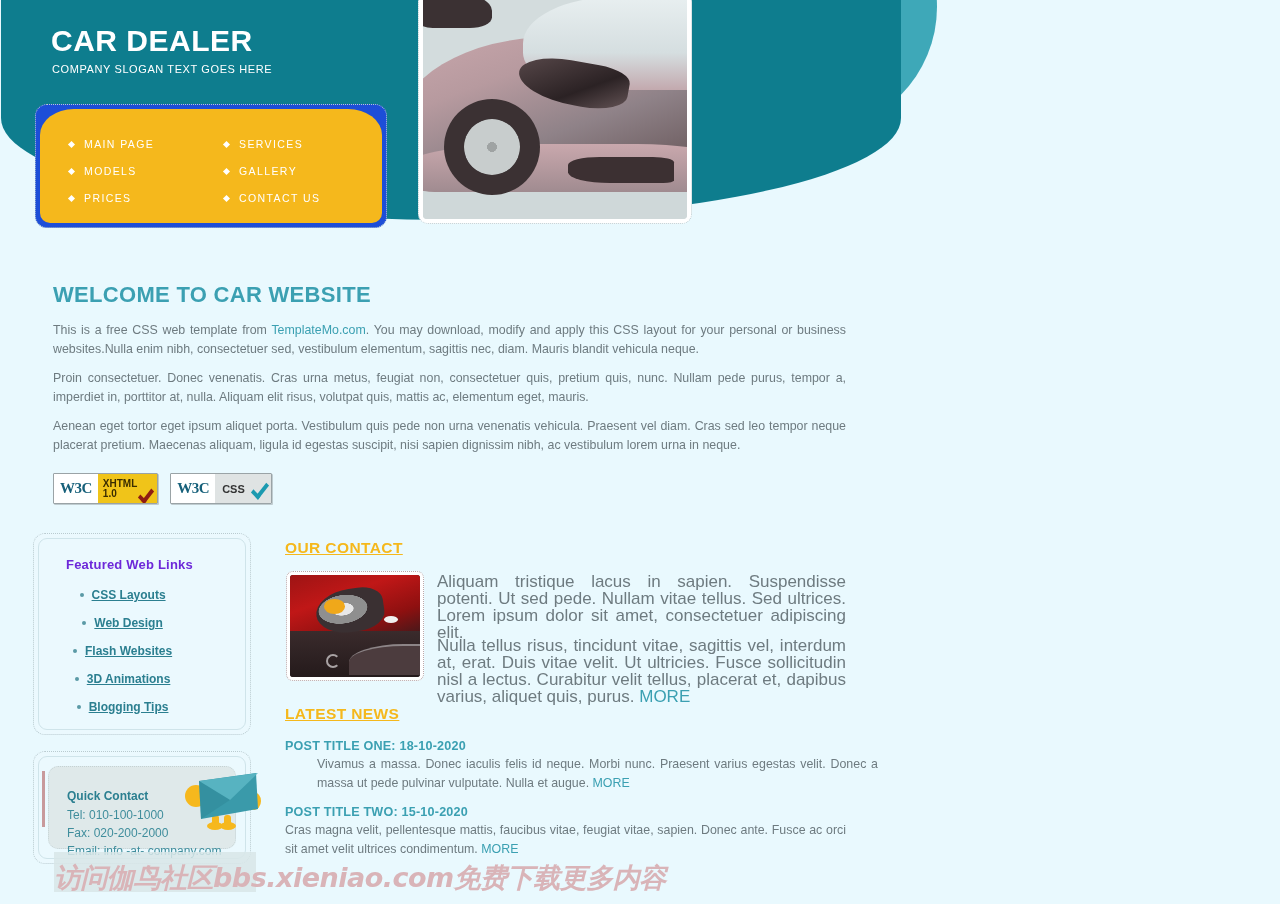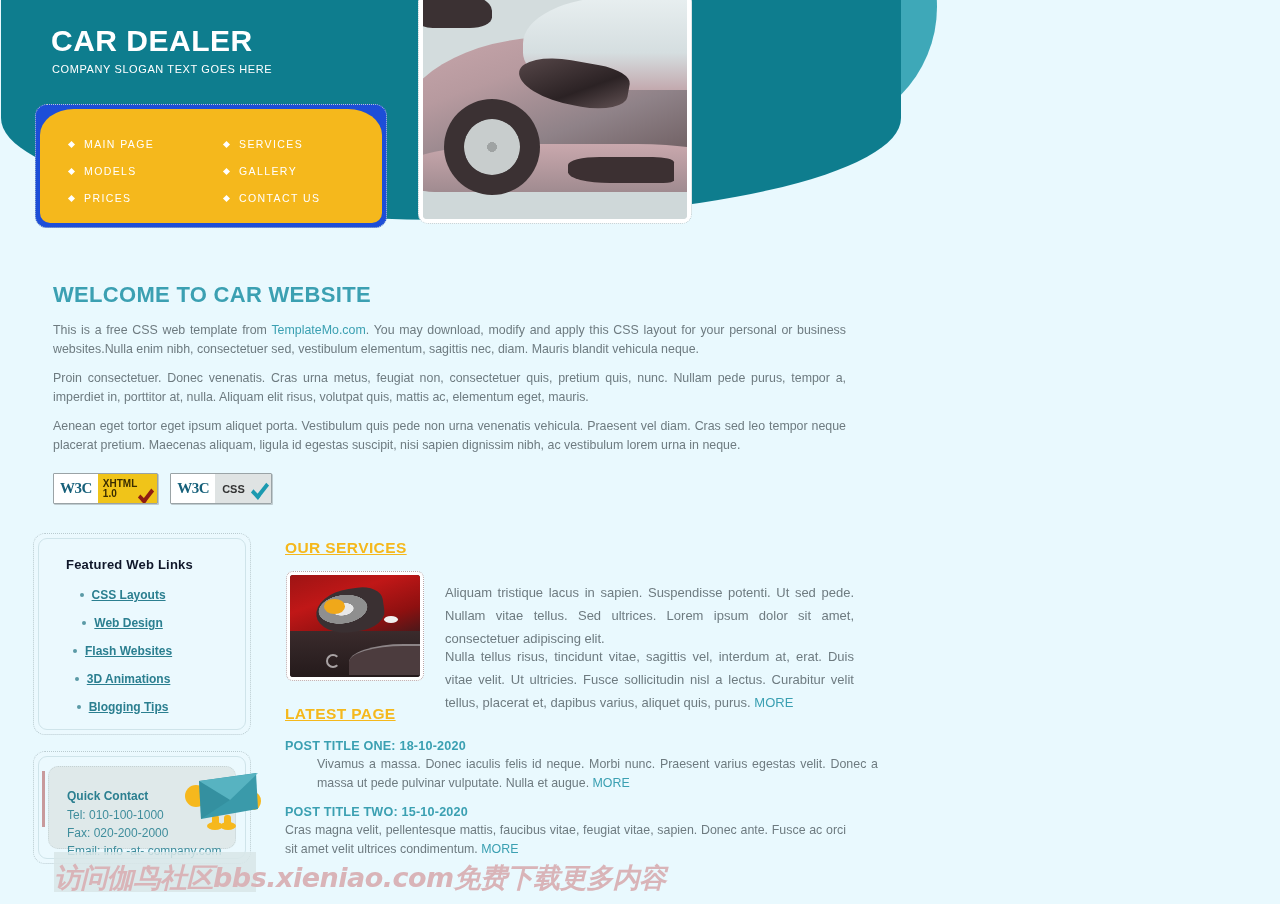--- a/index.html
+++ b/index.html
@@ -203,21 +203,21 @@
   }
   .panel-inner {
     width: 100%; height: 100%;
     border: 1px solid #cfe4ea;
     border-radius: 9px;
     position: relative;
   }
   #featured-panel { left: 33px; top: 533px; width: 218px; height: 202px; }
   #featured-title {
     position: absolute; left: 27px; top: 18px;
-    font-size: 13px; font-weight: bold; color: #0f172a; margin: 0;
+    font-size: 13px; font-weight: bold; color: #6d28d9; margin: 0;
     letter-spacing: 0.2px;
   }
   #featured-list {
     position: absolute; left: 34px; top: 42px; margin: 0; padding: 0;
     list-style: none;
   }
   #featured-list li { height: 28px; display: flex; align-items: center; justify-content: center; }
   #featured-list .dot {
     width: 4px; height: 4px; border-radius: 50%;
     background: #5a9aa6; margin-right: 8px;
@@ -300,22 +300,22 @@
     border: 2px solid #a9a3a4; border-radius: 50%;
     border-right-color: transparent;
   }
   #service-photo .sparkle {
     position: absolute; left: 72%; top: 40%; width: 14px; height: 7px;
     background: #f0f0f0; border-radius: 50%;
   }
 
   .service-para {
     position: absolute; left: 437px; width: 409px;
-    font-size: 13px; line-height: 23px; color: #6e7b80;
-    text-align: justify; margin: 8px;
+    font-size: 17px; line-height: 17px; color: #6e7b80;
+    text-align: justify; margin: 0;
   }
   #service-para-1 { top: 573px; }
   #service-para-2 { top: 637px; }
 
   .post-title {
     position: absolute; left: 285px;
     font-size: 12.6px; font-weight: bold; color: #3ba0b2;
     letter-spacing: 0.2px; margin: 0;
   }
   .post-body {
@@ -453,38 +453,38 @@
       <polygon points="15,12 46,31 17,50" fill="#2f8997" opacity="0.55"></polygon>
     </svg>
 
     <h3 id="quick-contact-title">Quick Contact</h3>
     <p id="contact-tel" class="contact-line">Tel: 010-100-1000</p>
     <p id="contact-fax" class="contact-line">Fax: 020-200-2000</p>
     <p id="contact-email" class="contact-line">Email: info -at- company.com</p>
   </div>
 </div>
 
-<h3 id="services-title" class="section-title">OUR SERVICES</h3>
+<h3 id="services-title" class="section-title">OUR CONTACT</h3>
 
 <div id="service-img-frame">
   <div id="service-photo">
     <div class="red-body"></div>
     <div class="dark-lower"></div>
     <div class="lamp"></div>
     <div class="lamp-inner"></div>
     <div class="sparkle"></div>
     <div class="fender"></div>
     <div class="badge-c"></div>
   </div>
 </div>
 
 <p id="service-para-1" class="service-para">Aliquam tristique lacus in sapien. Suspendisse potenti. Ut sed pede. Nullam vitae tellus. Sed ultrices. Lorem ipsum dolor sit amet, consectetuer adipiscing elit.</p>
 <p id="service-para-2" class="service-para"><span>Nulla tellus risus, tincidunt vitae, sagittis vel, interdum at, erat. Duis vitae velit. Ut ultricies. Fusce sollicitudin nisl a lectus. Curabitur velit tellus, placerat et, dapibus varius, aliquet quis, purus. </span><a class="more-link">MORE</a></p>
 
-<h3 id="news-title" class="section-title">LATEST PAGE</h3>
+<h3 id="news-title" class="section-title">LATEST NEWS</h3>
 
 <h4 id="post-1-title" class="post-title">POST TITLE ONE: 18-10-2020</h4>
 <p id="post-1-body" class="post-body"><span>Vivamus a massa. Donec iaculis felis id neque. Morbi nunc. Praesent varius egestas velit. Donec a massa ut pede pulvinar vulputate. Nulla et augue. </span><a class="more-link">MORE</a></p>
 
 <h4 id="post-2-title" class="post-title">POST TITLE TWO: 15-10-2020</h4>
 <p id="post-2-body" class="post-body"><span>Cras magna velit, pellentesque mattis, faucibus vitae, feugiat vitae, sapien. Donec ante. Fusce ac orci sit amet velit ultrices condimentum. </span><a class="more-link">MORE</a></p>
 
 <div id="watermark-plate"></div>
 <div id="watermark">访问伽鸟社区bbs.xieniao.com免费下载更多内容</div>
 

